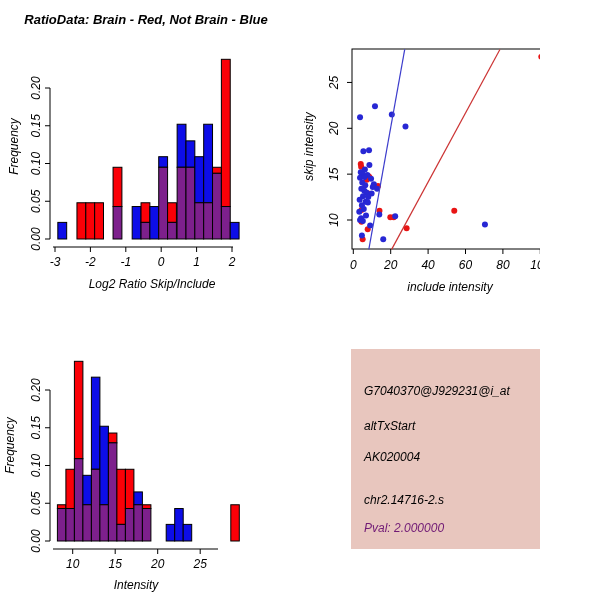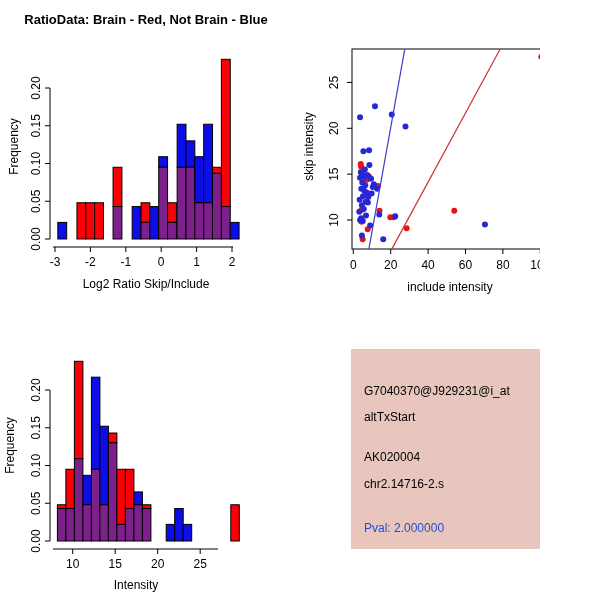--- a/index.html
+++ b/index.html
@@ -1,38 +1,38 @@
 <!DOCTYPE html>
 <html><head>
 <meta charset="utf-8">
 <style>
   html,body{margin:0;padding:0;background:#ffffff;}
   #stage{position:relative;width:540px;height:600px;background:#ffffff;overflow:hidden;
-         font-family:"Liberation Sans",sans-serif;color:#000;}
+         font-family:"Liberation Sans",sans-serif;color:#000;font-style:italic;}
   svg{position:absolute;overflow:visible;}
   #svg-tl{left:0;top:0;}
   #svg-tr{left:300px;top:0;}
   #svg-bl{left:0;top:300px;}
   svg text{font-size:12px;font-family:"Liberation Sans",sans-serif;fill:#000;}
   .ptitle{position:absolute;font-weight:bold;font-size:13px;text-align:center;white-space:nowrap;}
   .alab{position:absolute;font-size:12px;text-align:center;white-space:nowrap;}
   .vlab{position:absolute;width:100px;height:15px;text-align:center;font-size:12px;
         transform:rotate(-90deg);white-space:nowrap;}
   #t-tl{left:0;top:12px;width:292px;}
   #t-tr{left:300px;top:12px;width:300px;}
   #t-bl{left:0;top:314px;width:292px;}
-  #xl-tl{left:0;top:277px;width:292px;}
+  #xl-tl{left:0;top:277px;width:292px;padding-left:6px;}
   #xl-tr{left:300px;top:280px;width:300px;}
   #xl-bl{left:0;top:578px;width:272px;}
   #yl-tl{left:-36px;top:139px;}
   #yl-tr{left:259px;top:139px;}
   #yl-bl{left:-40px;top:438px;}
   #infobox{position:absolute;left:351px;top:349px;width:196px;height:200px;}
   .infoline{position:absolute;left:13px;font-size:12px;white-space:nowrap;}
-  #il-1{top:35px;} #il-2{top:61px;} #il-3{top:101px;} #il-4{top:128px;} #il-5{top:172px;}
+  #il-1{top:35px;} #il-2{top:70px;} #il-3{top:101px;} #il-4{top:144px;} #il-5{top:172px;}
 </style>
 </head>
 <body>
 
 <div id="stage">
 
   <div class="ptitle" id="t-tl">RatioData: Brain - Red, Not Brain - Blue</div>
 
   <div class="alab" id="xl-tl">Log2 Ratio Skip/Include</div>
   <div class="alab" id="xl-bl">Intensity</div>
@@ -225,16 +225,16 @@
       <rect x="174.7" y="208.535" width="8.5" height="32.464999999999996" fill="#0D0DE8" stroke="#000000" stroke-width="1"></rect>
       <rect x="183.2" y="224.39" width="8.5" height="16.61" fill="#0D0DE8" stroke="#000000" stroke-width="1"></rect>
       <rect x="230.8" y="204.76" width="8.5" height="36.24" fill="#FB0007" stroke="#000000" stroke-width="1"></rect>
     </svg>
 
   <div id="infobox" style="background: rgb(232, 198, 190);">
     <div class="infoline" id="il-1">G7040370@J929231@i_at</div>
     <div class="infoline" id="il-2">altTxStart</div>
     <div class="infoline" id="il-3">AK020004</div>
     <div class="infoline" id="il-4">chr2.14716-2.s</div>
-    <div class="infoline" id="il-5" style="color: #1d4ed8;">Pval: 2.000000</div>
+    <div class="infoline" id="il-5" style="color: #701a75;">Pval: 2.000000</div>
   </div>
 
 </div>
 
 </body></html>

